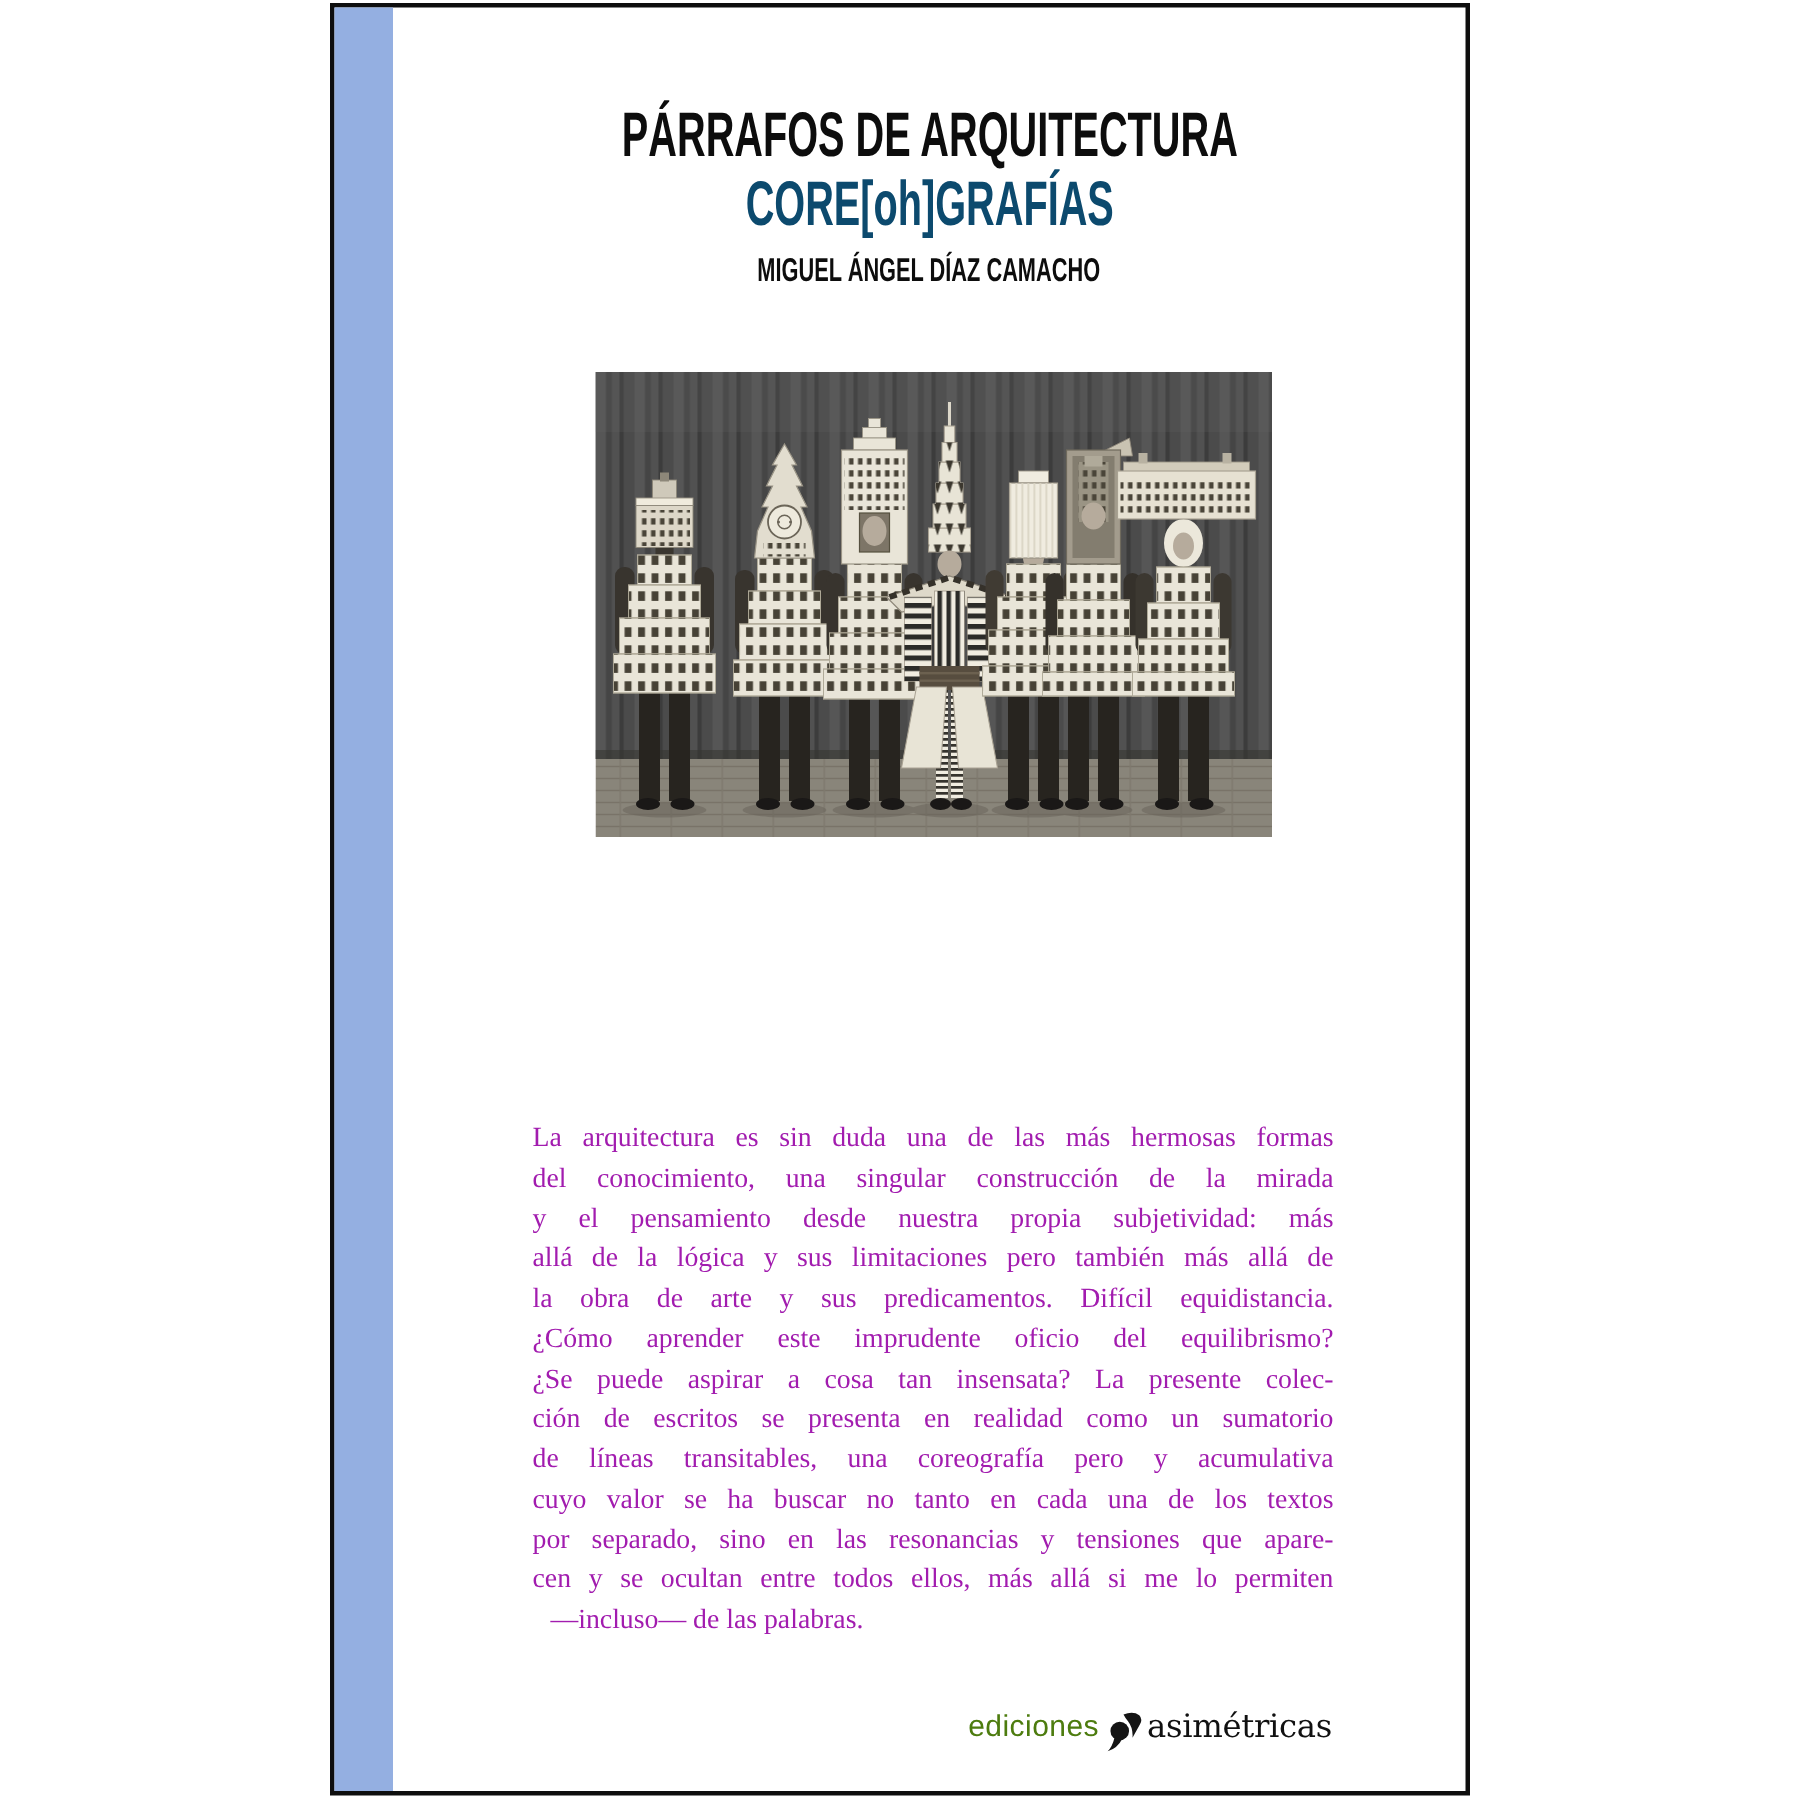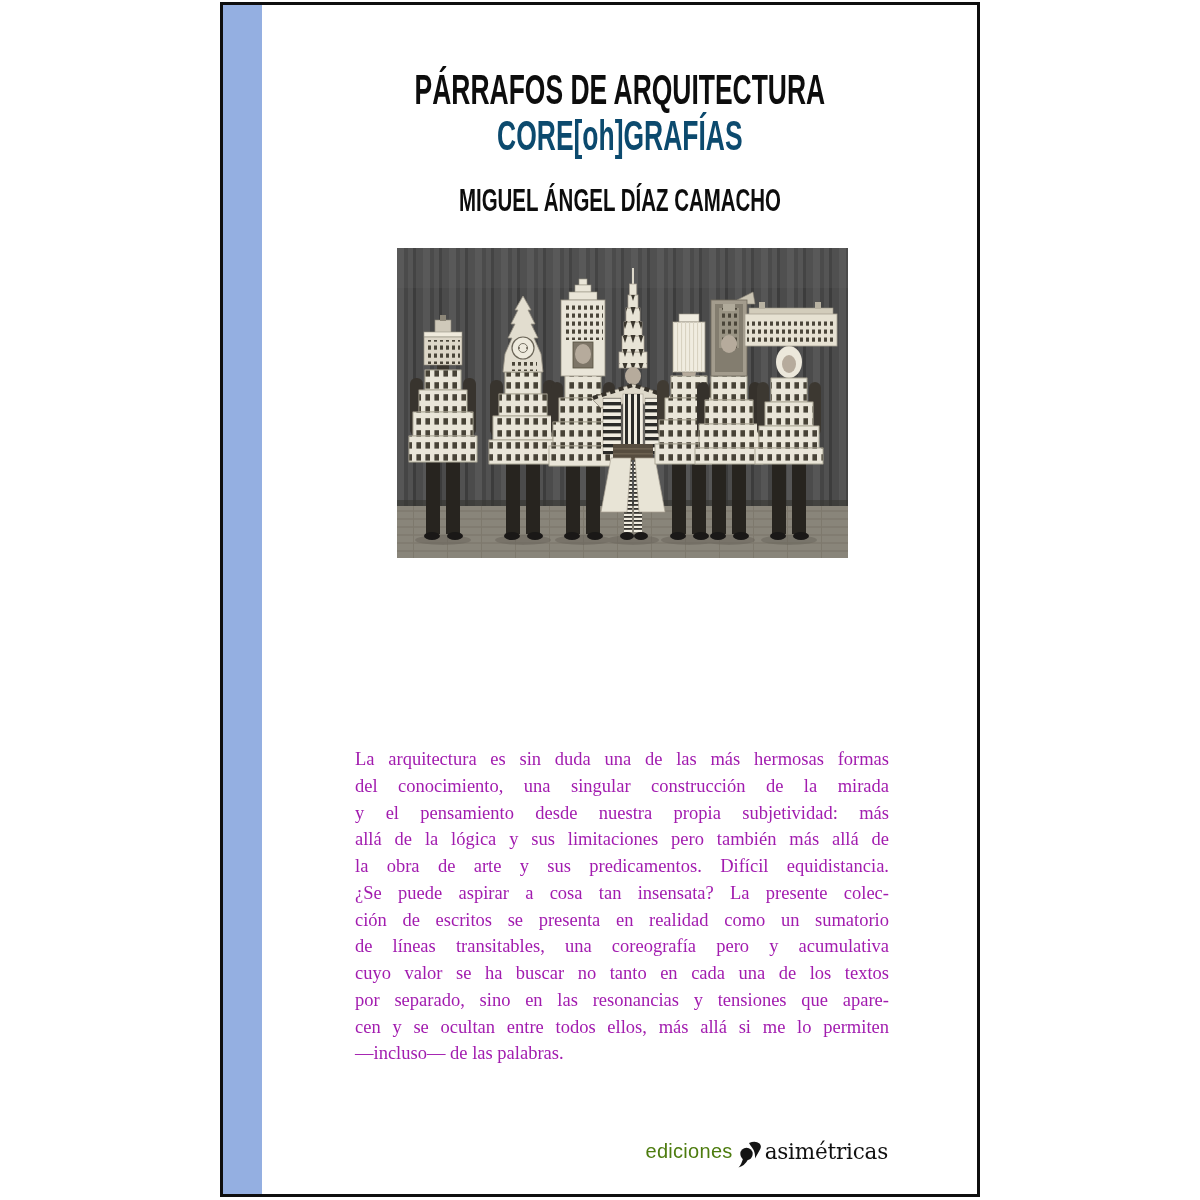--- a/index.html
+++ b/index.html
@@ -17,32 +17,32 @@
   .content{position:absolute;left:39px;right:0;top:0;bottom:0;}
   .h-line{
     position:absolute;left:0;right:0;text-align:center;white-space:nowrap;
     font-weight:bold;color:#0d0d0d;line-height:1;
   }
   .h-line>span{display:inline-block;transform-origin:50% 50%;}
   .title{top:64px;font-size:42px;}
   .title>span{transform:scaleX(0.63);}
   .subtitle{top:110px;font-size:42px;color:#0c4a6e;}
   .subtitle>span{transform:scaleX(0.63);}
-  .author{top:180px;font-size:31px;}
+  .author{top:164px;font-size:22px;}
   .author>span{transform:scaleX(0.66);}
   .photo{
     position:absolute;left:174px;top:243px;width:451px;height:310px;display:block;
   }
   .blurb{
     position:absolute;left:132px;top:741px;width:534px;
     font-family:"Liberation Serif",serif;font-size:18.5px;line-height:26.75px;
     color:#a21caf;
   }
   .blurb div{text-align:justify;text-align-last:justify;}
-  .blurb div.lastline{text-align-last:left;}
+  .blurb div.lastline{text-align-last:left;margin-left:12px;}
   .logo{
     position:absolute;right:89px;top:1126px;display:flex;align-items:center;
   }
   .logo .ed{
     font-family:"Liberation Sans",sans-serif;font-weight:normal;
     font-size:20px;color:#4d7c0f;letter-spacing:.3px;
   }
   .logo .as{
     font-family:"DejaVu Serif",serif;font-weight:normal;
     font-size:21.5px;color:#111;letter-spacing:-0.2px;
@@ -316,20 +316,21 @@
         <rect x="418" y="54" width="6" height="7" fill="#b8b2a2"></rect>
     </g>
   </svg>
 
   <div class="blurb">
     <div>La arquitectura es sin duda una de las más hermosas formas</div>
     <div>del conocimiento, una singular construcción de la mirada</div>
     <div>y el pensamiento desde nuestra propia subjetividad: más</div>
     <div>allá de la lógica y sus limitaciones pero también más allá de</div>
     <div>la obra de arte y sus predicamentos. Difícil equidistancia.</div>
+    <div>¿Cómo aprender este imprudente oficio del equilibrismo?</div>
     <div>¿Se puede aspirar a cosa tan insensata? La presente colec-</div>
     <div>ción de escritos se presenta en realidad como un sumatorio</div>
     <div>de líneas transitables, una coreografía pero y acumulativa</div>
     <div>cuyo valor se ha buscar no tanto en cada una de los textos</div>
     <div>por separado, sino en las resonancias y tensiones que apare-</div>
     <div>cen y se ocultan entre todos ellos, más allá si me lo permiten</div>
     <div class="lastline">—incluso— de las palabras.</div>
   </div>
 
   <div class="logo">

